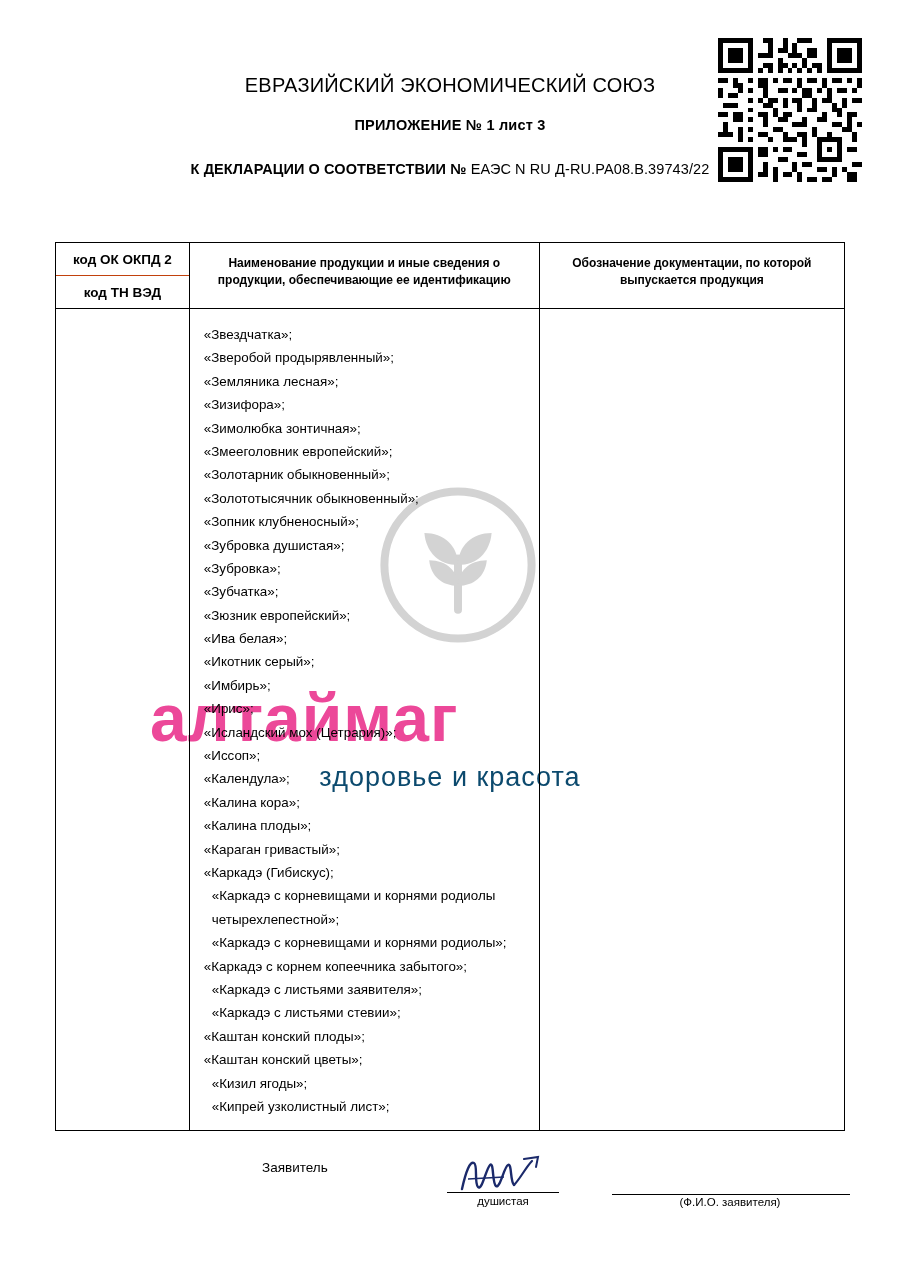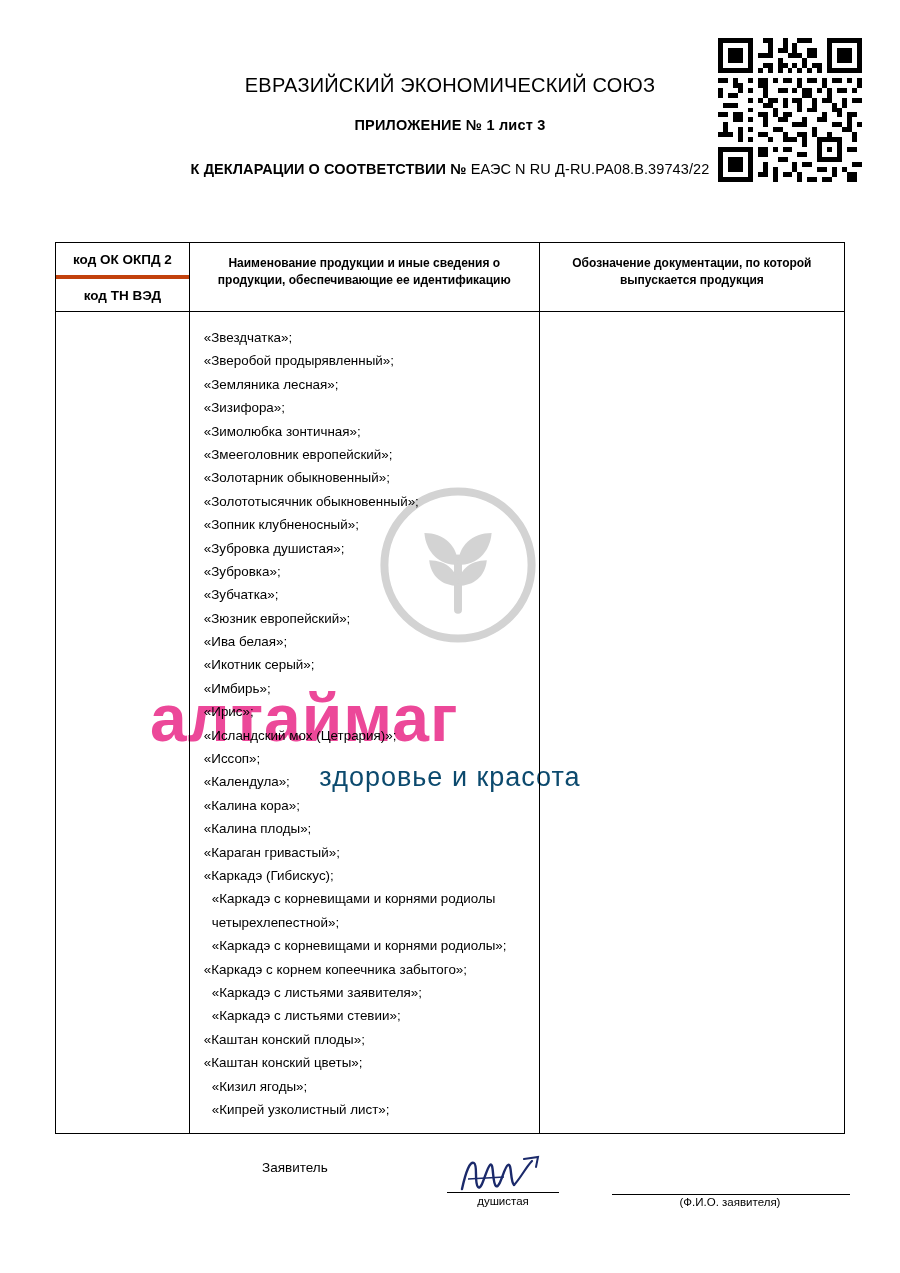--- a/index.html
+++ b/index.html
@@ -116,21 +116,21 @@
   .col-a { width: 140px; }
   .col-b { width: 345px; }
   .col-c { width: 305px; }
 
   .hd-a { padding: 0; text-align: center; }
   .hd-a .sub {
     font-size: 13.5px;
     font-weight: bold;
     padding: 9px 4px 8px 4px;
   }
-  .hd-a .sub.top { border-bottom: 4px solid #c2410c; }
+  .hd-a .sub.top { border-bottom: 1px solid #c2410c; }
 
   .hd-b, .hd-c {
     font-size: 12px;
     font-weight: bold;
     text-align: center;
     padding: 12px 10px;
     line-height: 1.45;
   }
 
   .body-a { height: 800px; }

